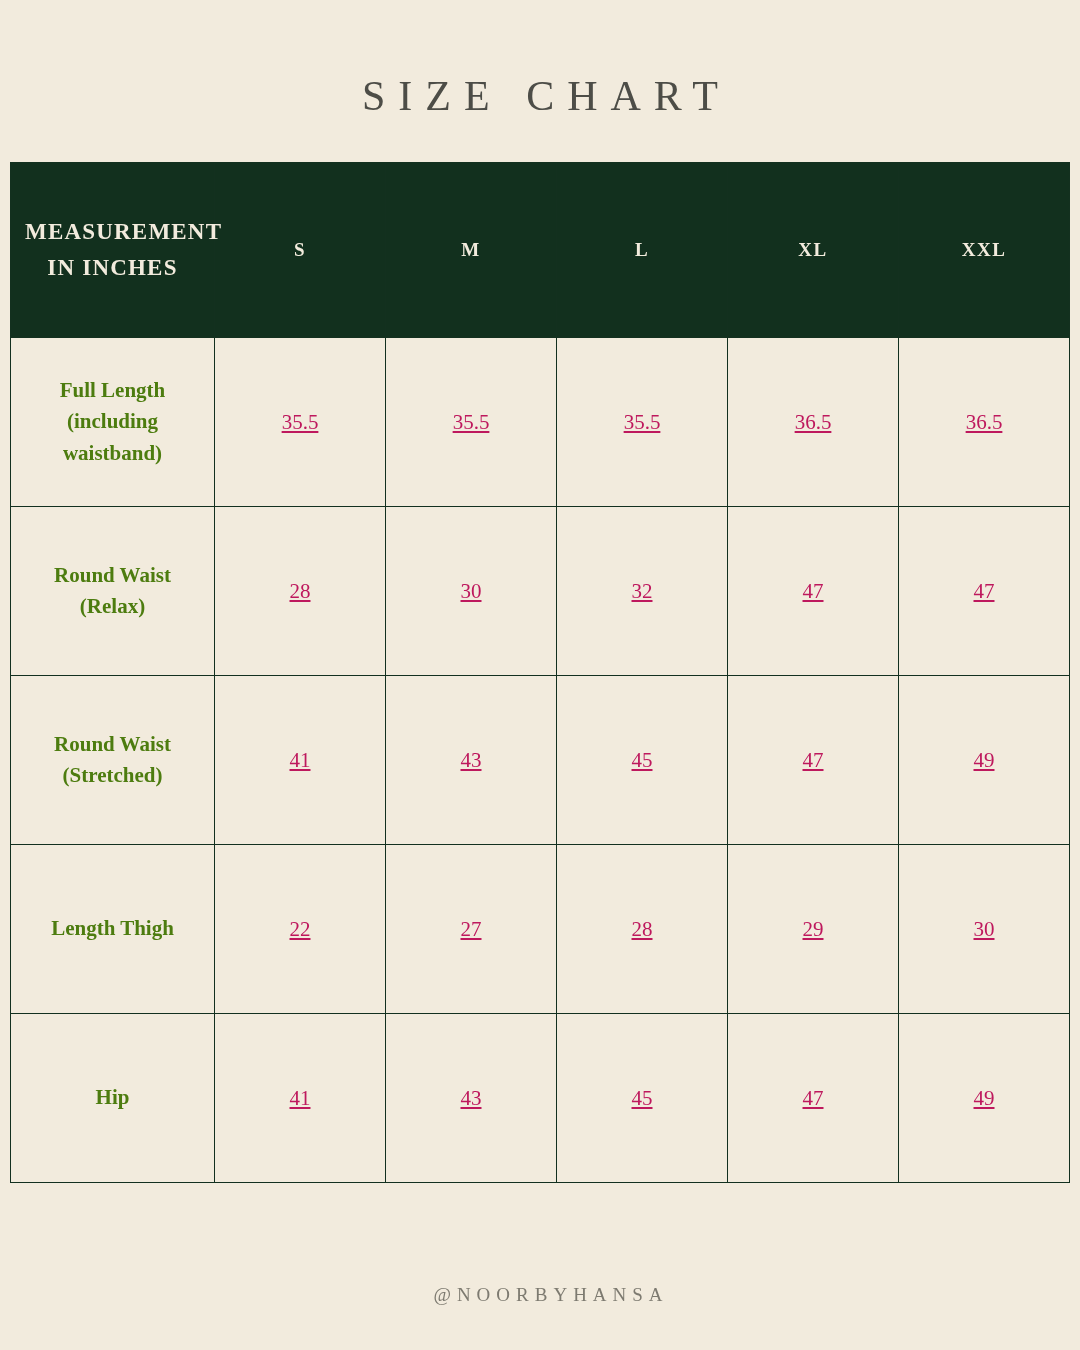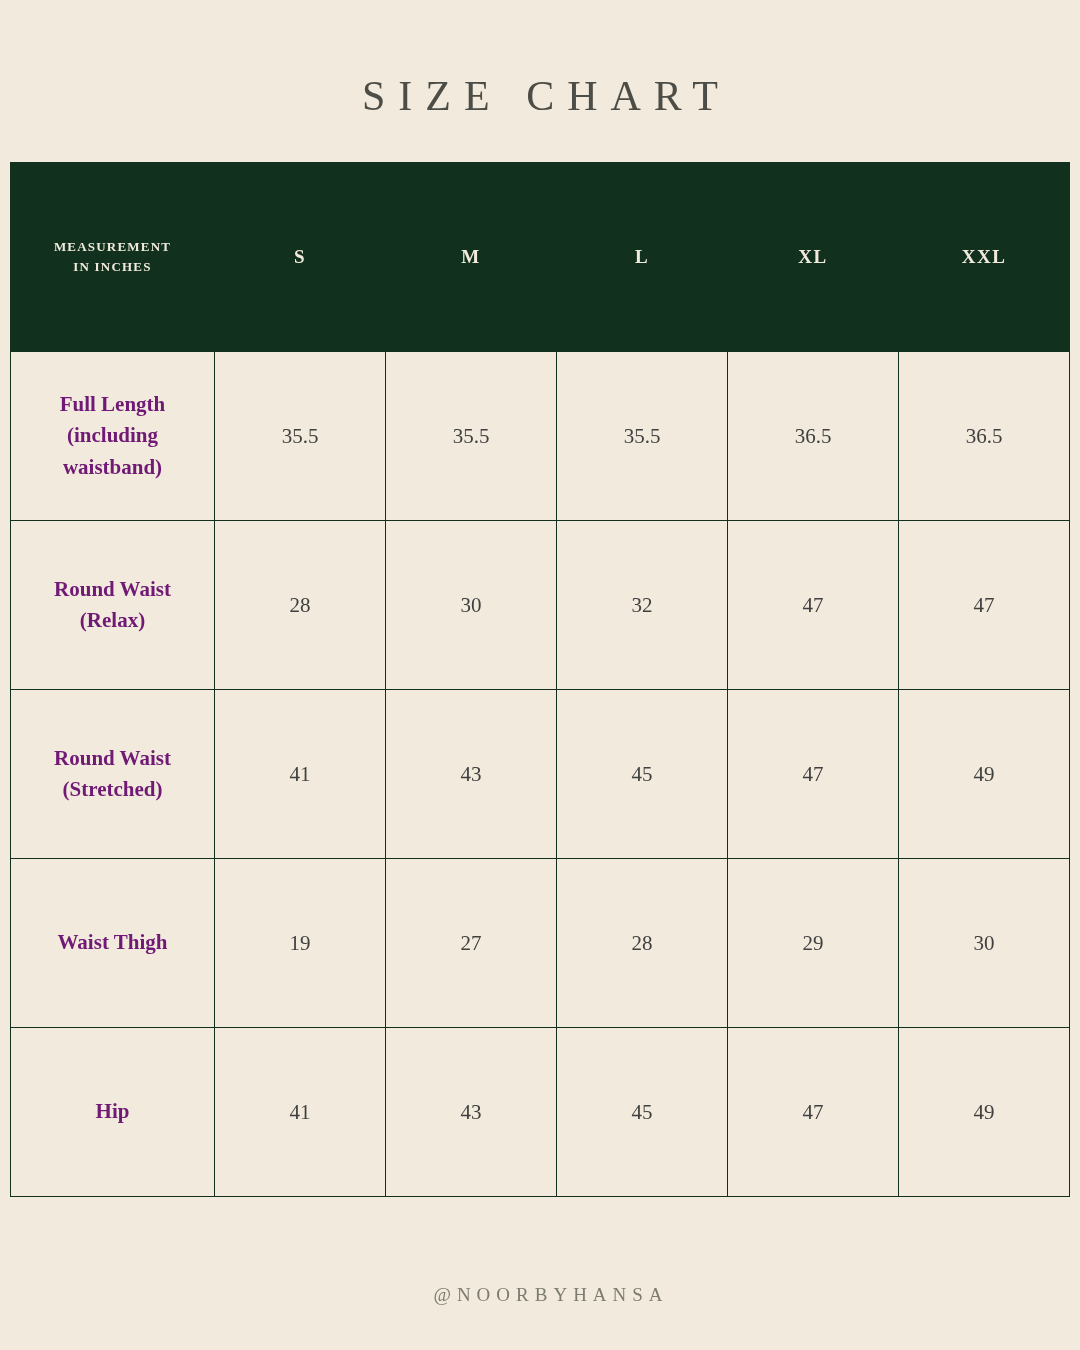--- a/index.html
+++ b/index.html
@@ -56,46 +56,47 @@
     text-align: center;
     vertical-align: middle;
   }
   thead th {
     background: #12301e;
     color: #f2ebdd;
     height: 172px;
     font-weight: 400;
   }
   thead th.measure-head {
-    font-size: 13px;
+    font-size: 23px;
     letter-spacing: 1.2px;
     line-height: 1.55;
     font-weight: 700;
-    padding: 8px 14px;
+    padding: 1px 14px;
   }
   thead th.size-head {
     font-size: 19px;
     letter-spacing: 1.5px;
     font-weight: 700;
   }
   tbody td {
     background: #f2ebdd;
     height: 166px;
   }
   tbody td.row-label {
     font-size: 21px;
     font-weight: 700;
     line-height: 1.5;
-    color: #701a75;
+    color: #4d7c0f;
     padding: 0 2px;
   }
   tbody td.value {
     font-size: 21px;
-    color: #404040;
-    font-weight: 400;
+    color: #be185d;
+    font-weight: 400;
+    text-decoration: underline;
   }
   col.c0 { width: 204px; }
   col.c1, col.c2, col.c3, col.c4, col.c5 { width: 171px; }
   .handle {
     position: absolute;
     bottom: 44px;
     left: 16px;
     right: 0;
     text-align: center;
     font-size: 19px;
@@ -168,23 +169,23 @@
           </td>
           <td class="value">41</td>
           <td class="value">43</td>
           <td class="value">45</td>
           <td class="value">47</td>
           <td class="value">49</td>
         </tr>
 
         <tr>
           <td class="row-label">
-            <div>Waist Thigh</div>
-          </td>
-          <td class="value">19</td>
+            <div>Length Thigh</div>
+          </td>
+          <td class="value">22</td>
           <td class="value">27</td>
           <td class="value">28</td>
           <td class="value">29</td>
           <td class="value">30</td>
         </tr>
 
         <tr>
           <td class="row-label">
             <div>Hip</div>
           </td>

